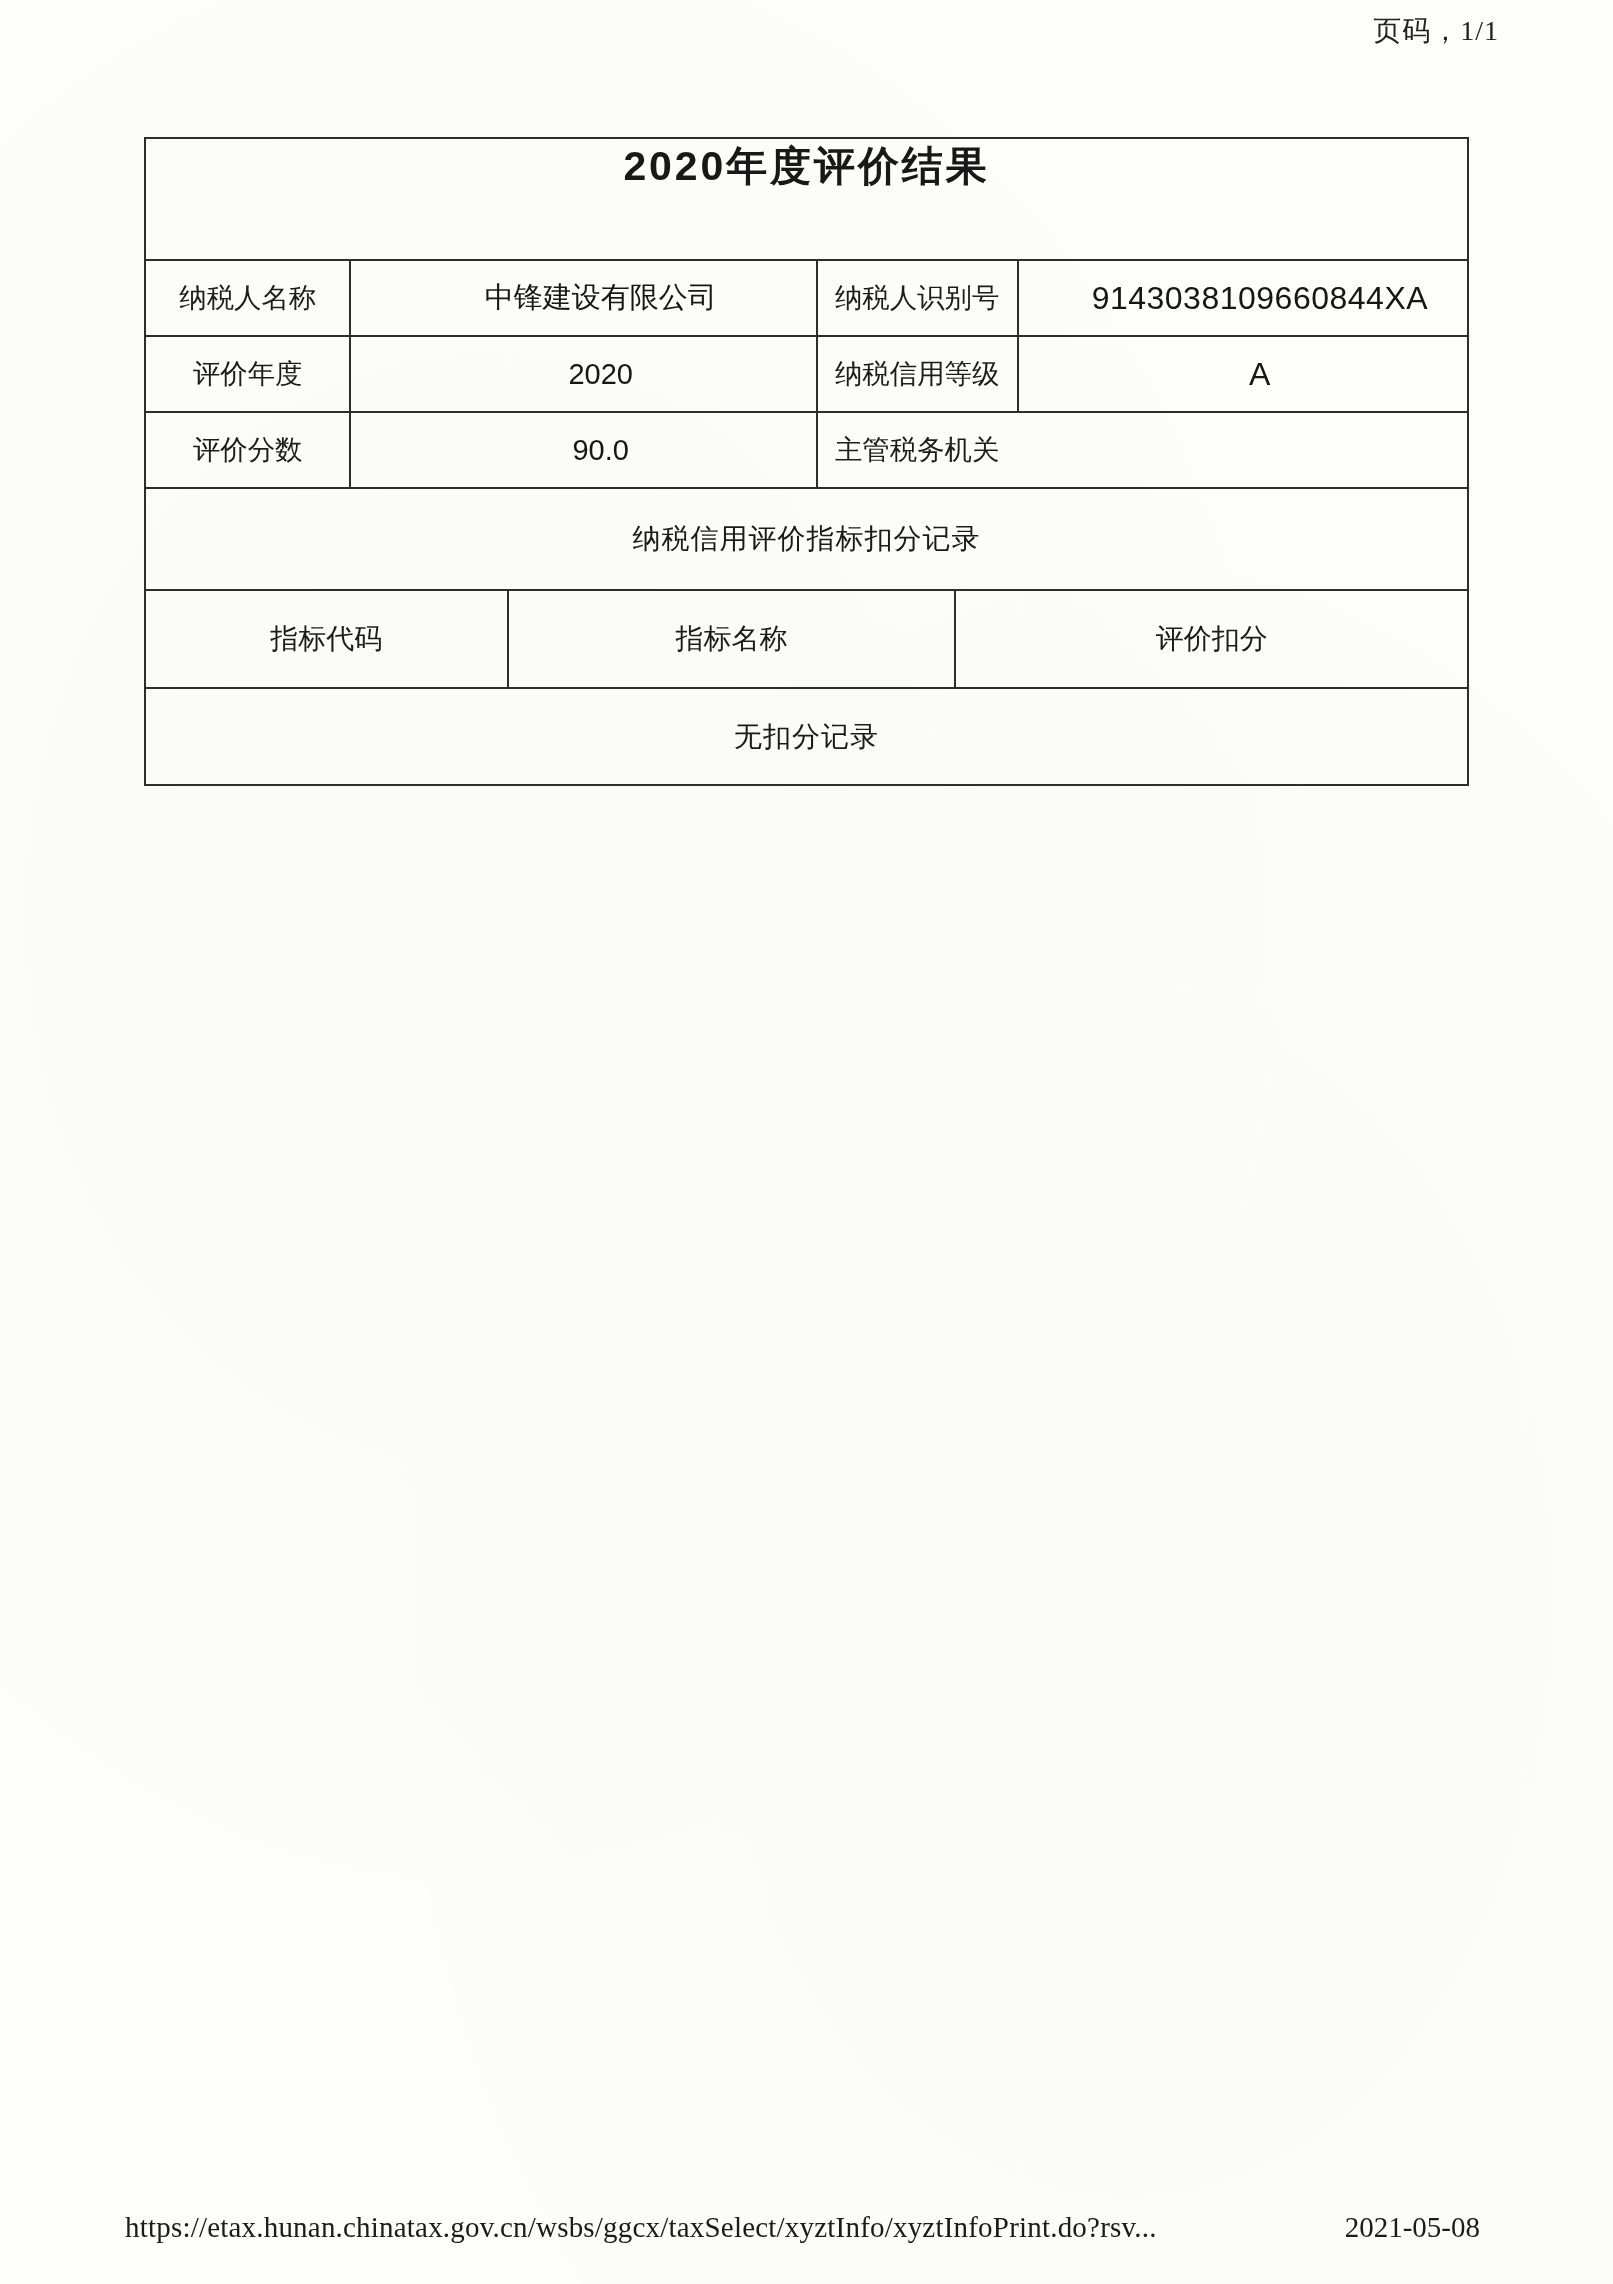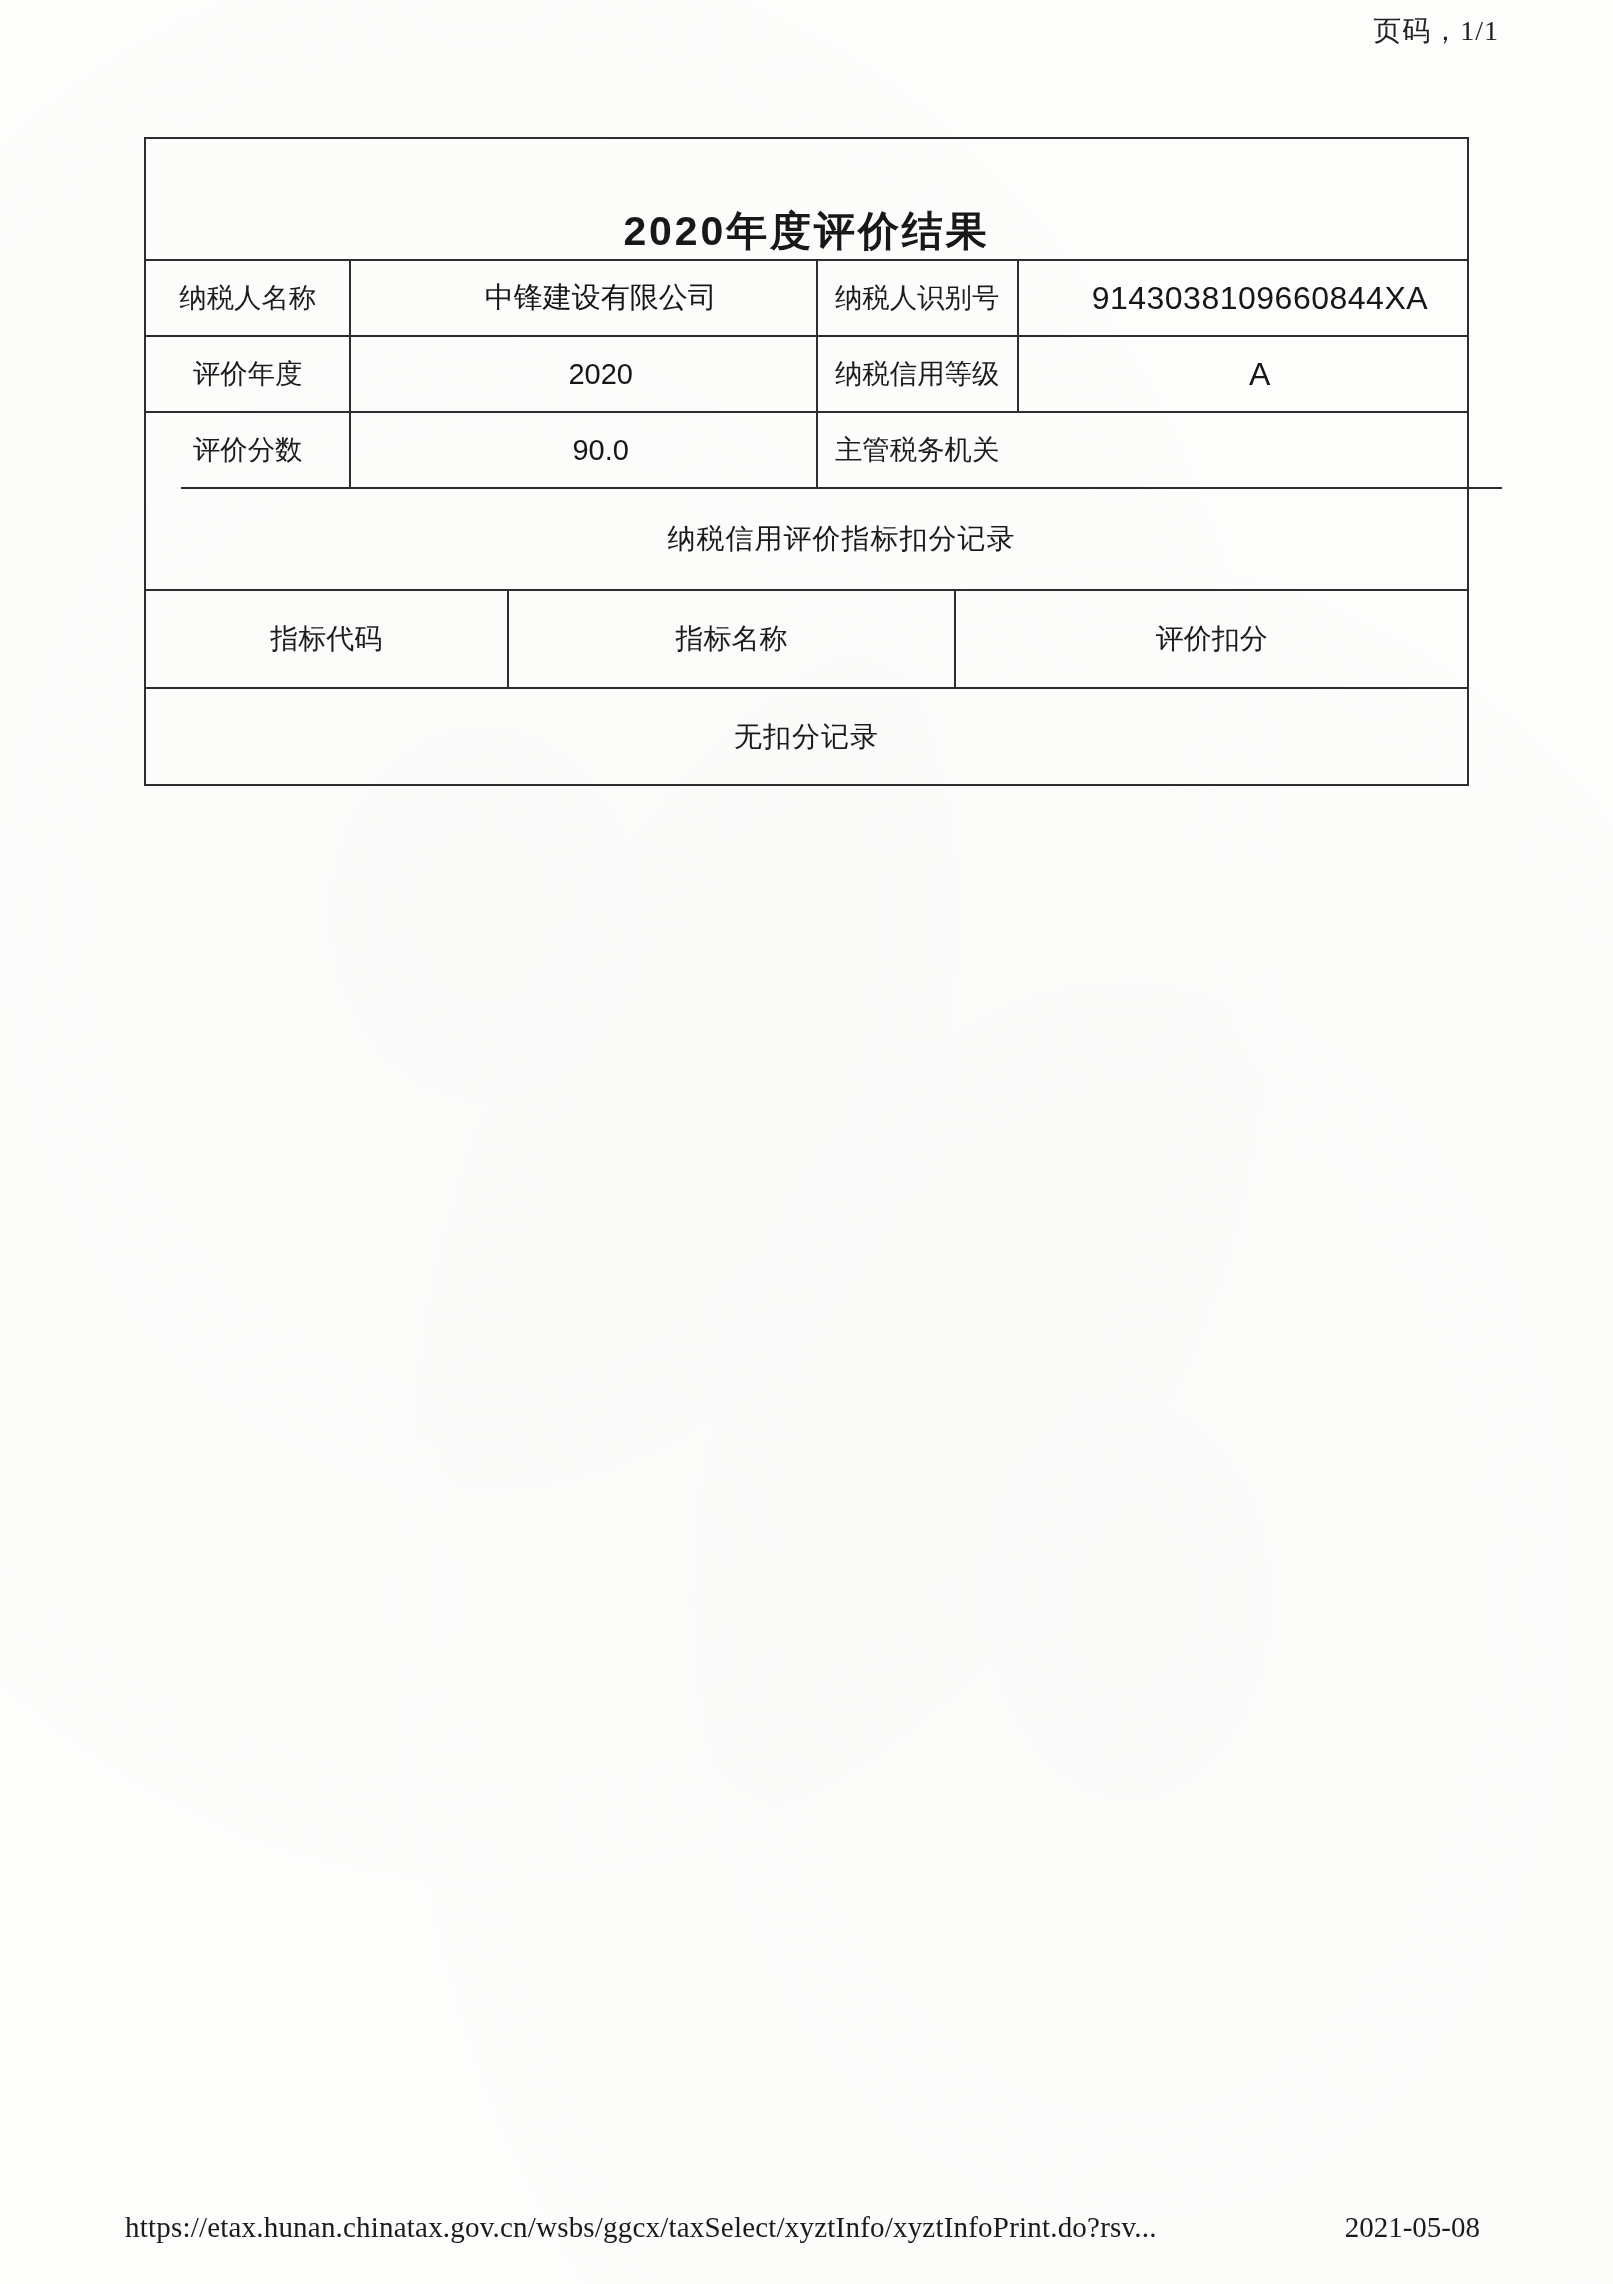--- a/index.html
+++ b/index.html
@@ -41,38 +41,38 @@
   .row + .row { border-top: 2px solid #2d2d2d; }
   .cell {
     display: flex;
     align-items: center;
     justify-content: center;
     text-align: center;
     padding: 3.9px 9.8px;
   }
   .cell + .cell { border-left: 2px solid #2d2d2d; }
 
-  .title-row { height: 120px; align-items: flex-end; justify-content: center; }
+  .title-row { height: 120px; align-items: flex-start; justify-content: center; }
   .title-text {
     font-size: 41px;
     font-weight: 600;
     letter-spacing: 2.9px;
     color: #181818;
   }
 
   .info-row { height: 76px; }
   .c-label1 { width: 15.4%; }
   .c-value1 { width: 35.3%; }
   .c-label2 { width: 15.2%; }
   .c-value2 { width: 34.1%; }
   .label-cell { font-size: 27.4px; color: #1c1c1c; }
   .value-cell { font-size: 29px; color: #161616; padding-left: 44px; }
   .value-num  { font-size: 32px; letter-spacing: 0.5px; }
 
-  .section-row { height: 102px; align-items: center; justify-content: center; margin-left: 35px; }
+  .section-row { height: 102px; align-items: center; justify-content: center; }
   .section-text { font-size: 28px; color: #1a1a1a; letter-spacing: 1px; }
 
   .header-row { height: 98px; }
   .c-h1 { width: 27.3%; }
   .c-h2 { width: 33.9%; }
   .c-h3 { width: 38.8%; }
   .header-cell { font-size: 28px; color: #1b1b1b; }
 
   .norecord-row { height: 97px; align-items: center; justify-content: center; }
   .norecord-text { font-size: 28px; color: #1a1a1a; letter-spacing: 1px; }

